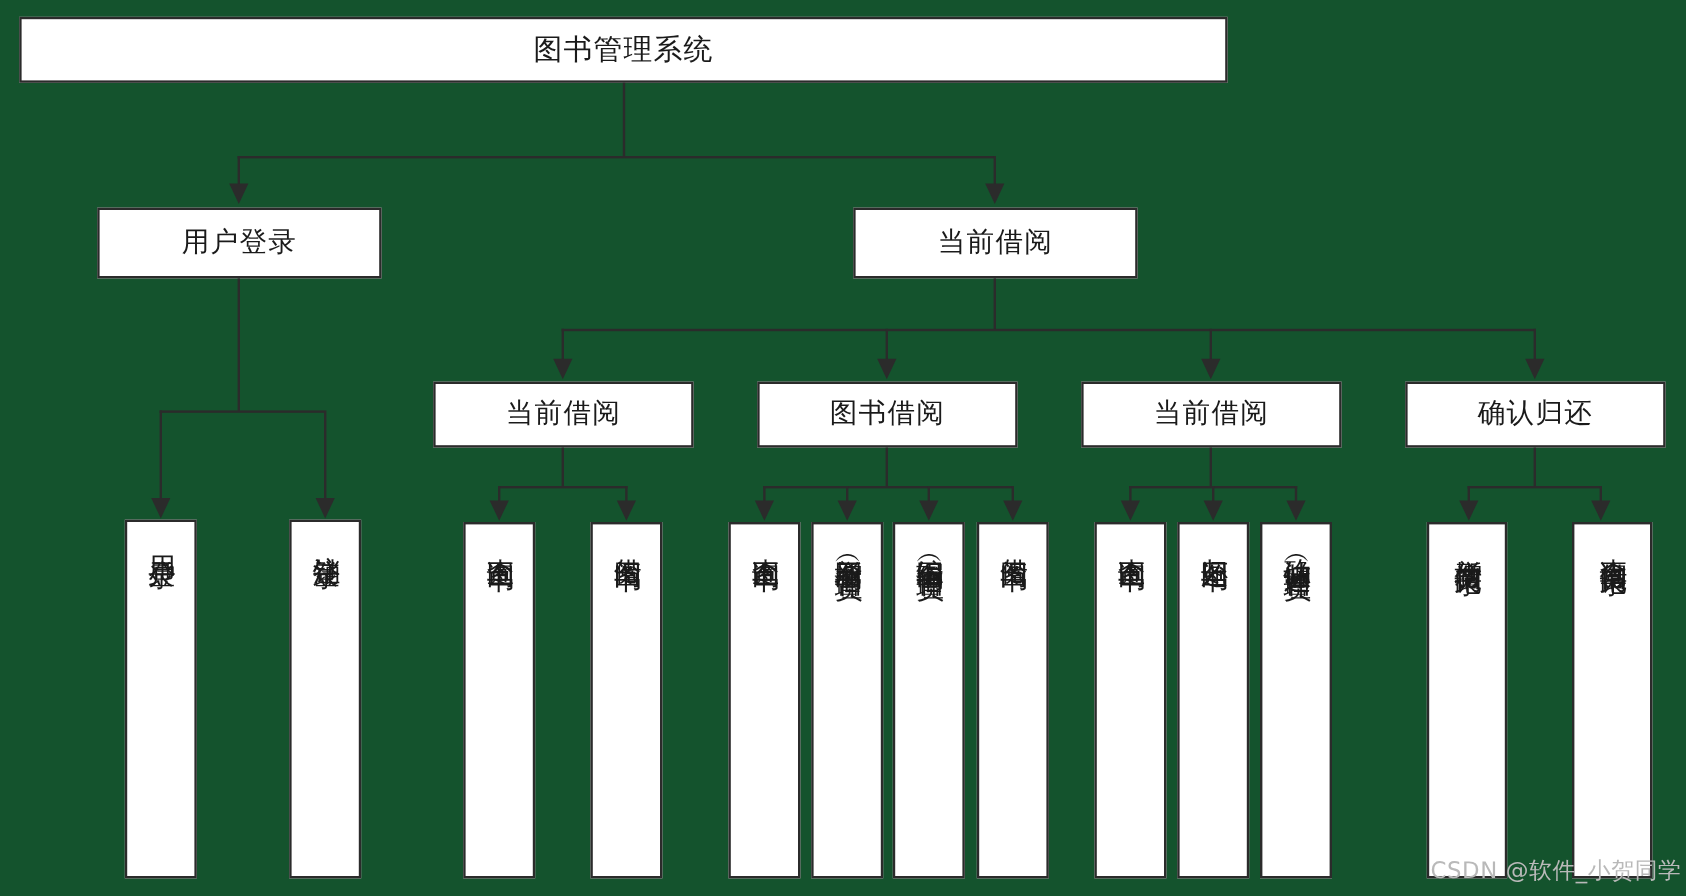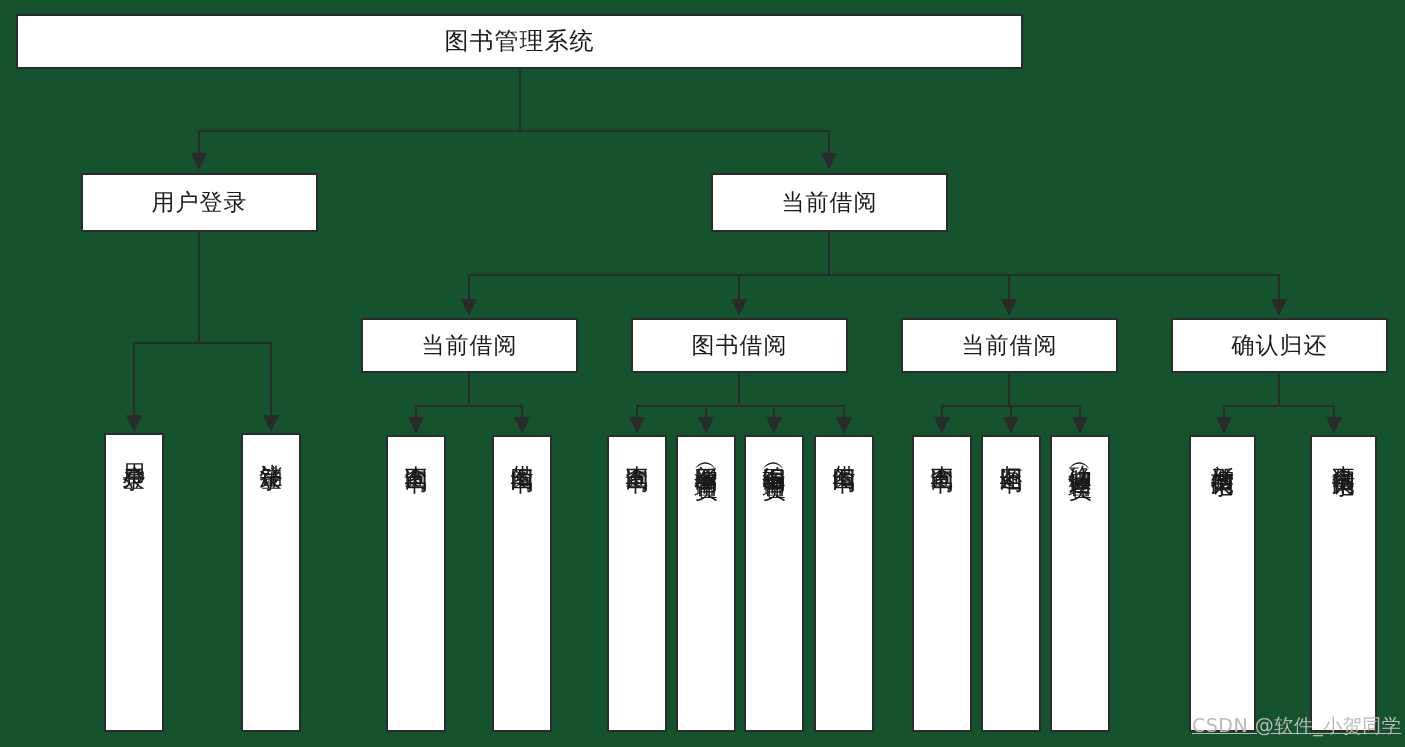--- a/index.html
+++ b/index.html
@@ -213,17 +213,17 @@
     <span class="vtext">确认归还（管理员）</span>
   </div>
 
   <div class="box vert" style="left:1189px; top:435px; width:67px; height:297px;">
     <span class="vtext">新增借阅记录</span>
   </div>
   <div class="box vert" style="left:1310px; top:435px; width:67px; height:297px;">
     <span class="vtext">查询借阅记录</span>
   </div>
 
-  <div id="watermark" style="left:1192px; top:713px;text-decoration:underline;">
+  <div id="watermark" style="left:1192px; top:713px;">
     <span>CSDN @软件_小贺同学</span>
   </div>
 
 </div>
 
 </body></html>

